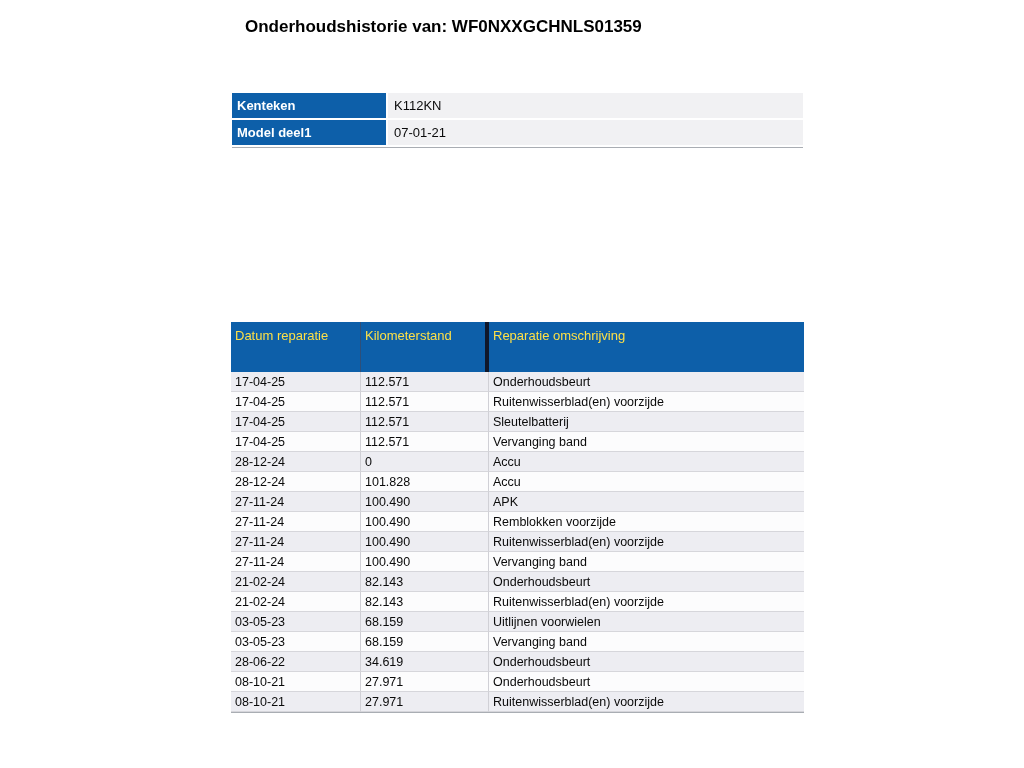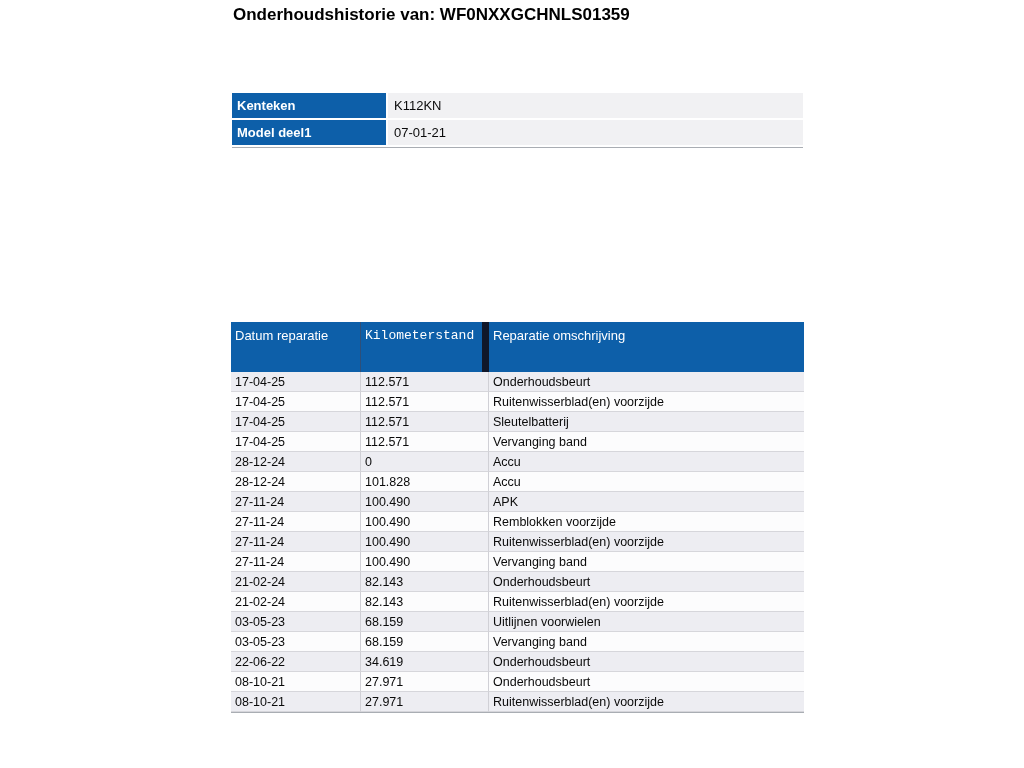--- a/index.html
+++ b/index.html
@@ -10,21 +10,21 @@
     height: 768px;
     background: #ffffff;
     font-family: "Liberation Sans", sans-serif;
     color: #000000;
     overflow: hidden;
   }
   .title {
     position: absolute;
     left: 233px;
     top: 5px;
-    margin: 0;
+    margin: 12px;
     font-size: 17px;
     font-weight: 700;
     color: #000000;
     white-space: nowrap;
   }
   table { border-collapse: separate; border-spacing: 0; table-layout: fixed; }
 
   
   .info-table {
     position: absolute;
@@ -61,32 +61,32 @@
   
   .history-table {
     position: absolute;
     left: 231px;
     top: 322px;
     width: 573px;
     border-bottom: 1px solid #a9adb3;
   }
   .history-table th {
     background: #0d5fa9;
-    color: #ffffff;
+    color: #fde047;
     font-size: 13px;
     font-weight: 400;
     text-align: left;
     vertical-align: top;
     padding: 6px 0 0 4px;
     height: 50px;
     white-space: nowrap;
     margin-left: 20px;
   }
   .history-table th.col-date { width: 130px; border-right: 1px solid #2e4f79; }
-  .history-table th.col-km   { width: 128px; border-right: 7px solid #0f172a; font-family: Liberation Mono, monospace; }
+  .history-table th.col-km   { width: 128px; border-right: 4px solid #0f172a; }
   .history-table td {
     font-size: 12.5px;
     color: #0a0a0a;
     height: 20px;
     padding: 0 0 0 4px;
     border-bottom: 1px solid #d6d6db;
     white-space: nowrap;
     overflow: hidden;
     margin-left: 20px;
   }
@@ -188,21 +188,21 @@
           <td>03-05-23</td>
           <td>68.159</td>
           <td>Uitlijnen voorwielen</td>
         </tr>
         <tr>
           <td>03-05-23</td>
           <td>68.159</td>
           <td>Vervanging band</td>
         </tr>
         <tr>
-          <td>22-06-22</td>
+          <td>28-06-22</td>
           <td>34.619</td>
           <td>Onderhoudsbeurt</td>
         </tr>
         <tr>
           <td>08-10-21</td>
           <td>27.971</td>
           <td>Onderhoudsbeurt</td>
         </tr>
         <tr>
           <td>08-10-21</td>

